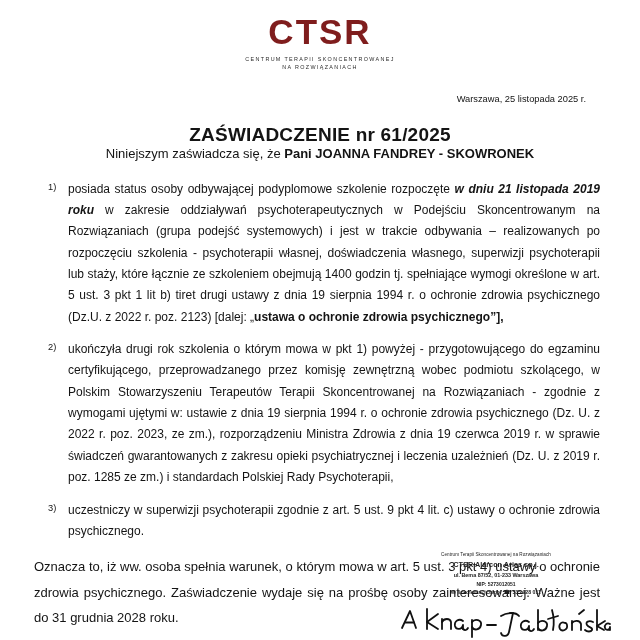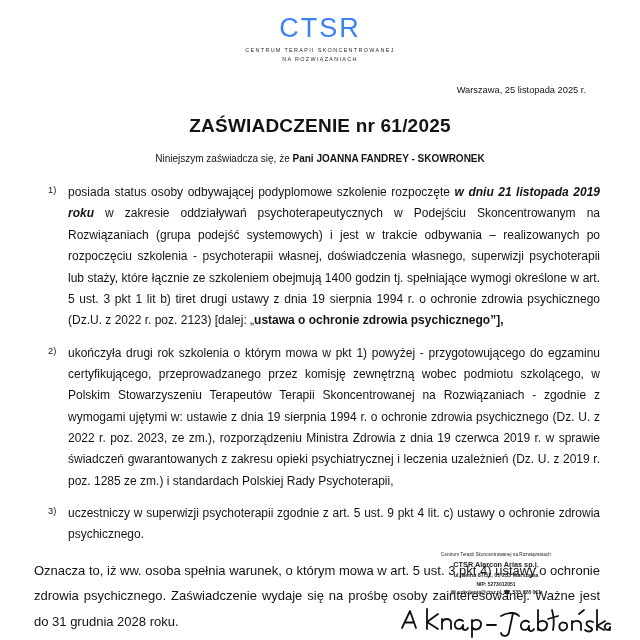--- a/index.html
+++ b/index.html
@@ -23,25 +23,25 @@
     padding: 10px 32px 0 32px;
     position: relative;
   }
 
   
   .letterhead {
     text-align: center;
     margin-top: 4px;
   }
   .logo-main {
-    font-size: 27px;
-    font-weight: normal;
+    font-size: 35px;
+    font-weight: bold;
     letter-spacing: 2.0px;
     line-height: 1.05;
-    color: #3b82f6;
+    color: #7f1d1d;
   }
   .logo-sub {
     font-size: 5.4px;
     letter-spacing: 1.35px;
     line-height: 1.55;
     color: #2b2b2b;
     margin-top: 4px;
     text-transform: uppercase;
   }
 
@@ -57,22 +57,21 @@
   
   .doc-title {
     text-align: center;
     font-size: 19px;
     font-weight: bold;
     margin-top: 20px;
     letter-spacing: 0.2px;
   }
   .doc-subtitle {
     text-align: center;
-    font-size: 10px;
-    margin-top: 16px;
+    font-size: 13px;
   }
   .doc-subtitle b { font-weight: bold; }
 
   
   .clauses {
     margin-top: 18px;
     padding: 0 8px 0 10px;
   }
   .clause {
     display: flex;

